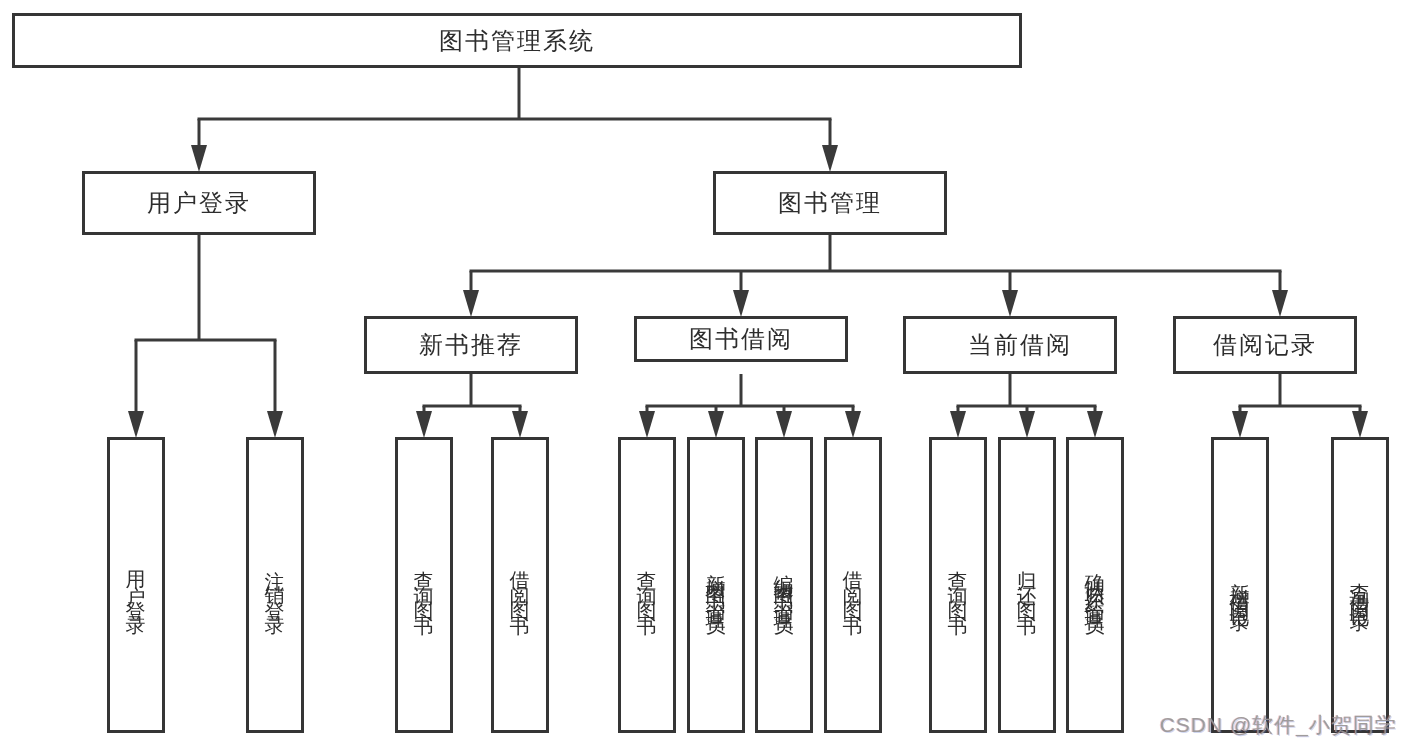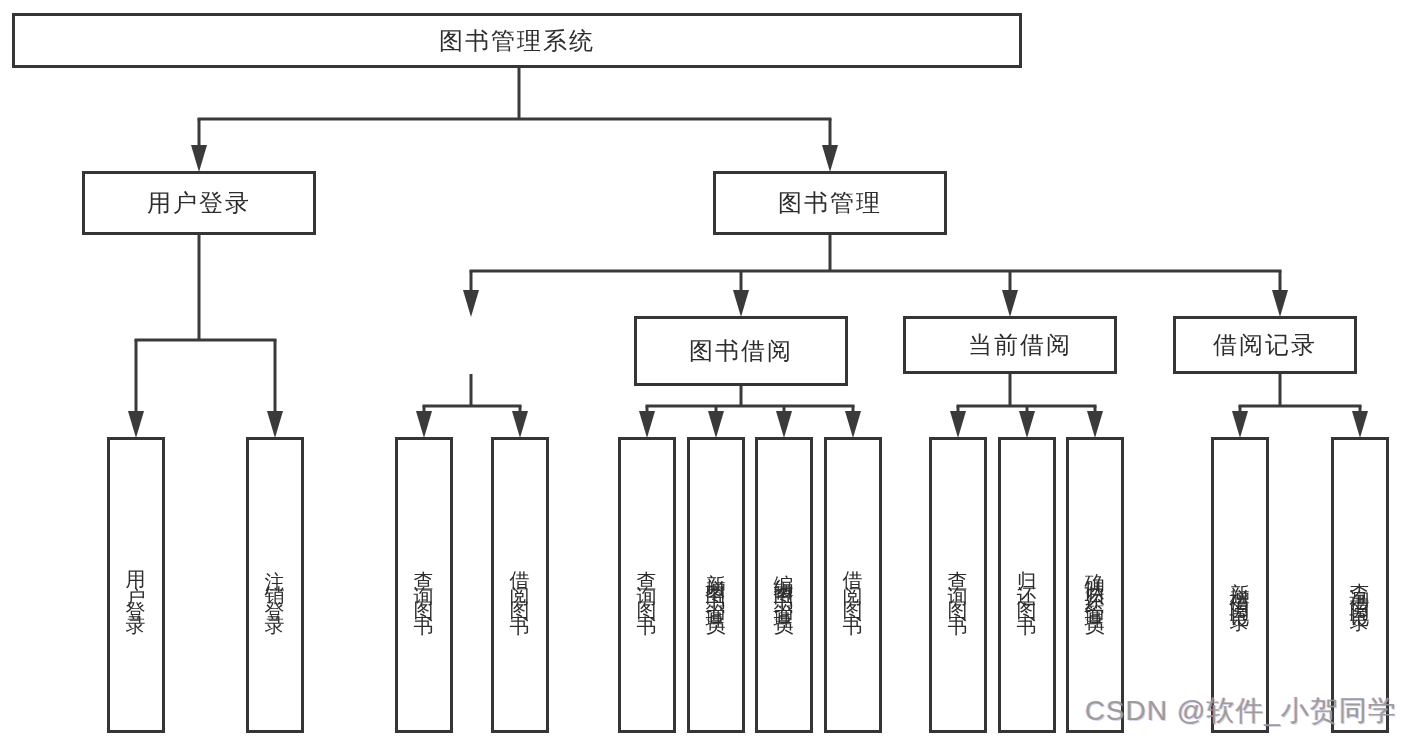--- a/index.html
+++ b/index.html
@@ -34,23 +34,23 @@
     line-height:1;
     letter-spacing:15px;
     white-space:nowrap;
   }
   .box.v.long span{
     letter-spacing:6px;
   }
   #watermark{
     position:absolute;
     right:8px;
-    top:692px;
+    top:711px;
     z-index:2;
-    font-size:28px;
+    font-size:21px;
     color:rgba(152,152,152,0.92);
     letter-spacing:1px;
     text-shadow:-1px 0 0 rgba(205,80,80,0.28), 1px 1px 0 rgba(90,110,205,0.28);
     white-space:nowrap;
   }
 </style>
 </head>
 <body>
 
 <div id="canvas">
@@ -128,21 +128,24 @@
     <span>图书管理系统</span>
   </div>
 
   <div class="box h" style="left:82px;top:171px;width:234px;height:64px;">
     <span>用户登录</span>
   </div>
   <div class="box h" style="left:713px;top:171px;width:234px;height:64px;">
     <span>图书管理</span>
   </div>
 
-  <div class="box h" style="left:634px;top:316px;width:214px;height:70px;">
+  <div class="box h" style="left:364px;top:316px;width:214px;height:58px;">
+    <span>新书推荐</span>
+  </div>
+  <div class="box h" style="left:634px;top:316px;width:214px;height:46px;">
     <span>图书借阅</span>
   </div>
   <div class="box h" style="left:903px;top:316px;width:214px;height:58px;padding-left:20px;">
     <span>当前借阅</span>
   </div>
   <div class="box h" style="left:1173px;top:316px;width:184px;height:58px;">
     <span>借阅记录</span>
   </div>
 
   <div class="box v" style="left:107px;top:437px;width:58px;height:296px;">

